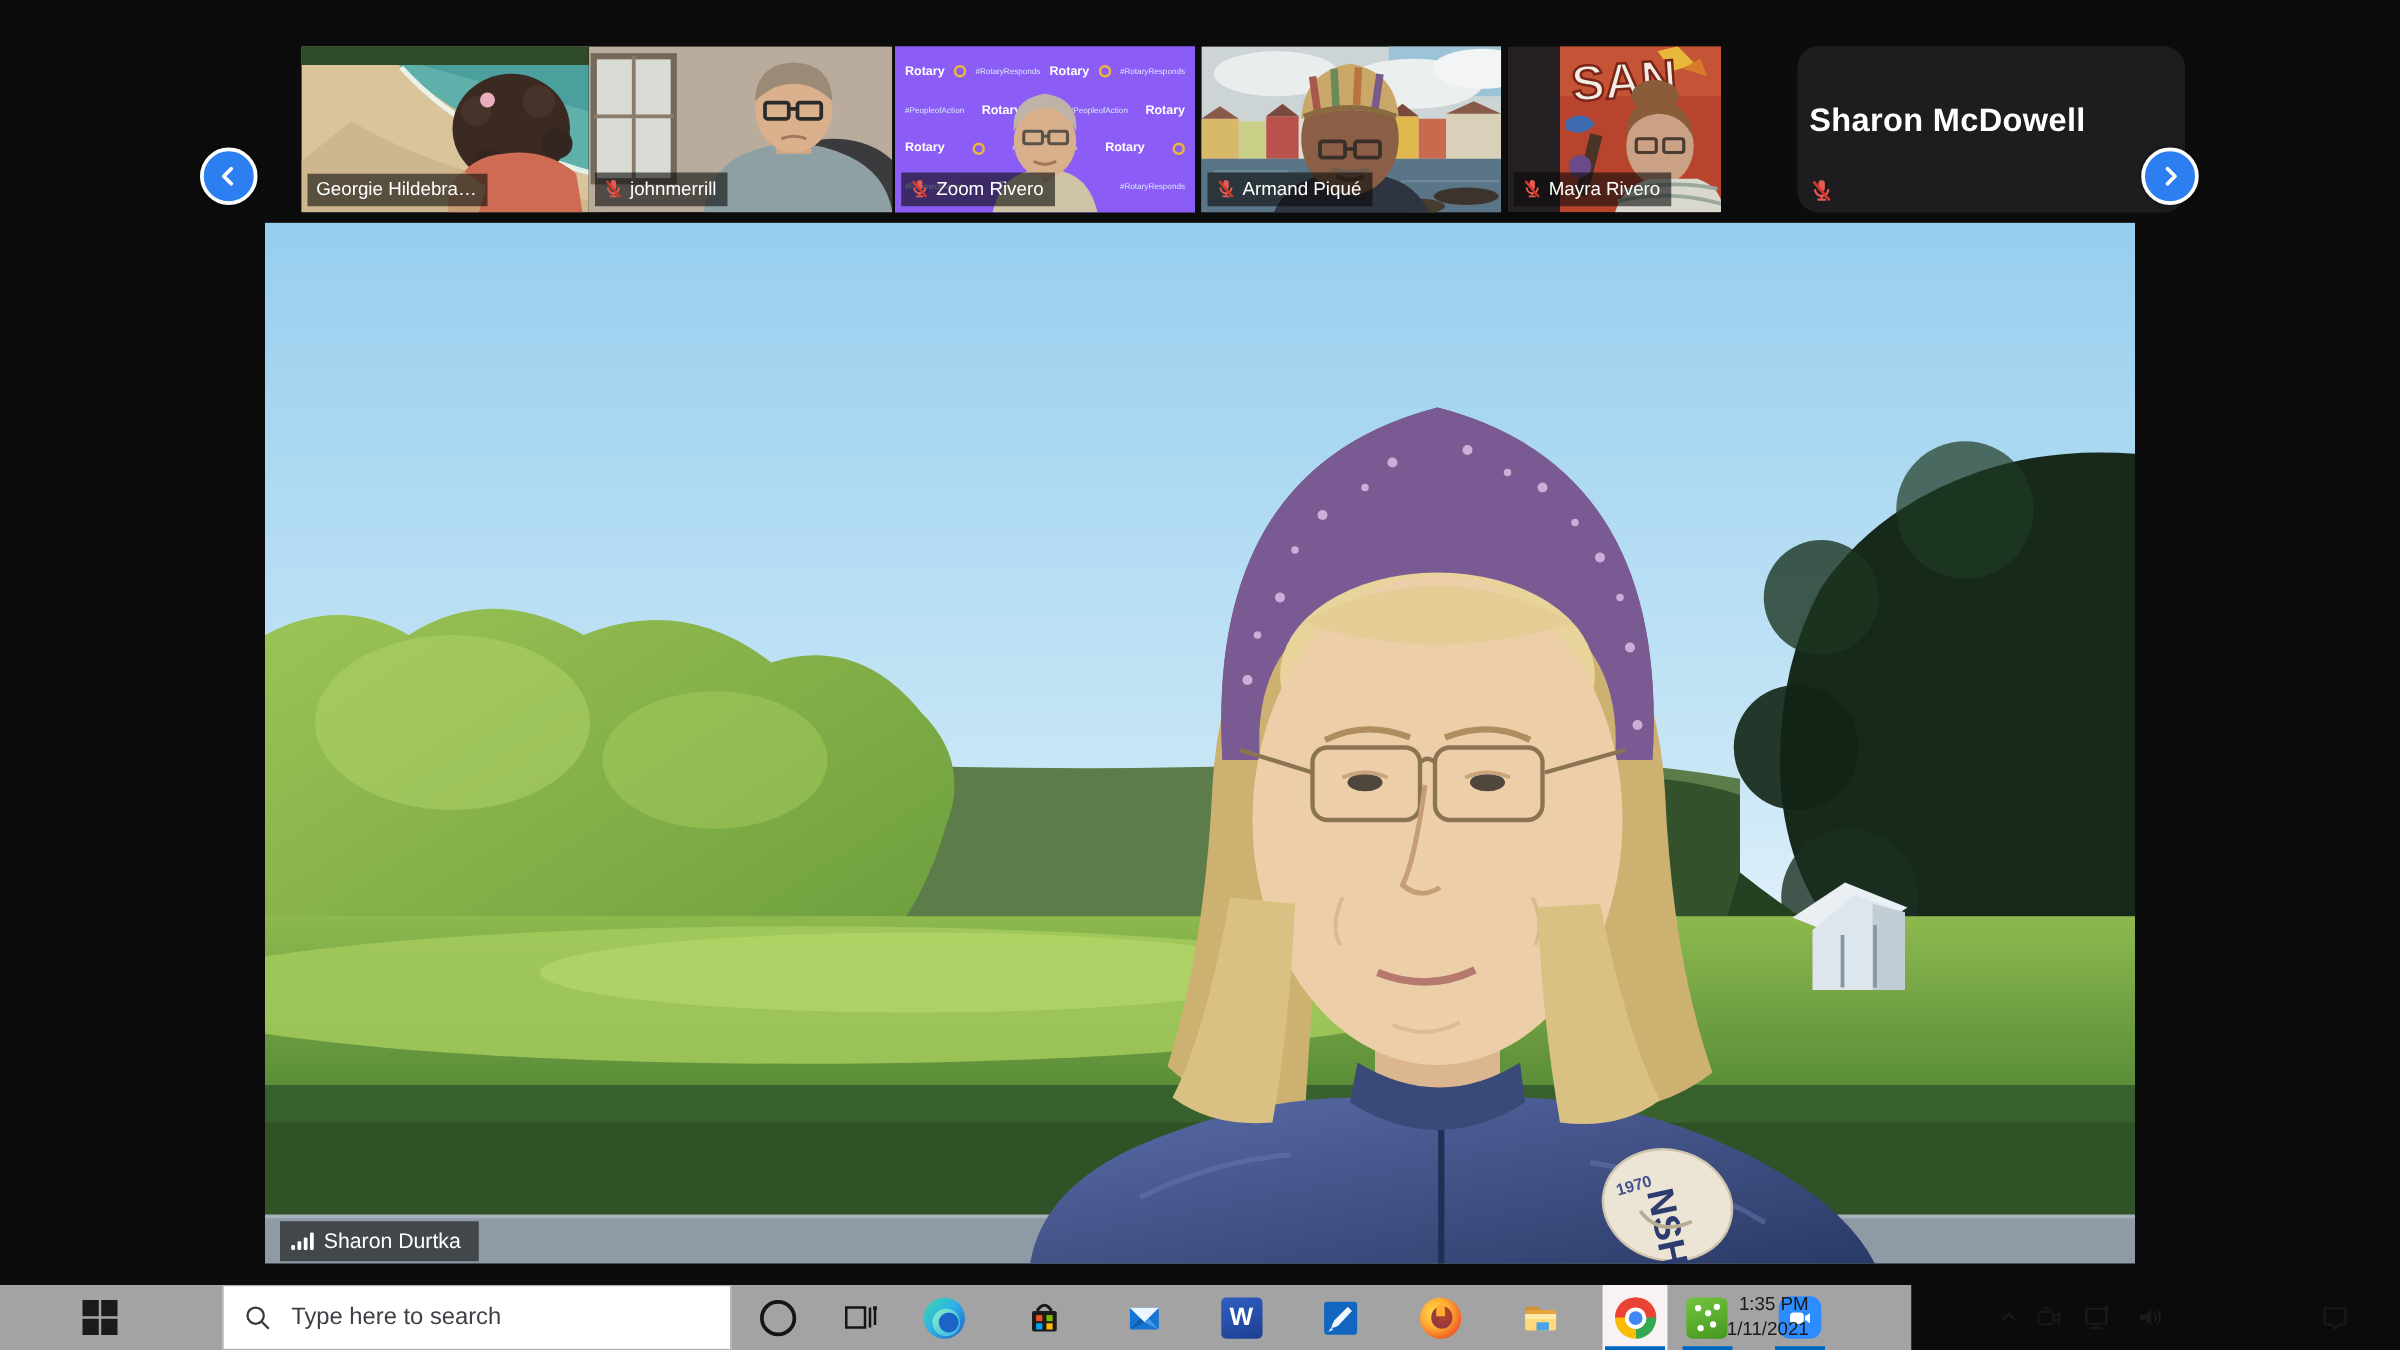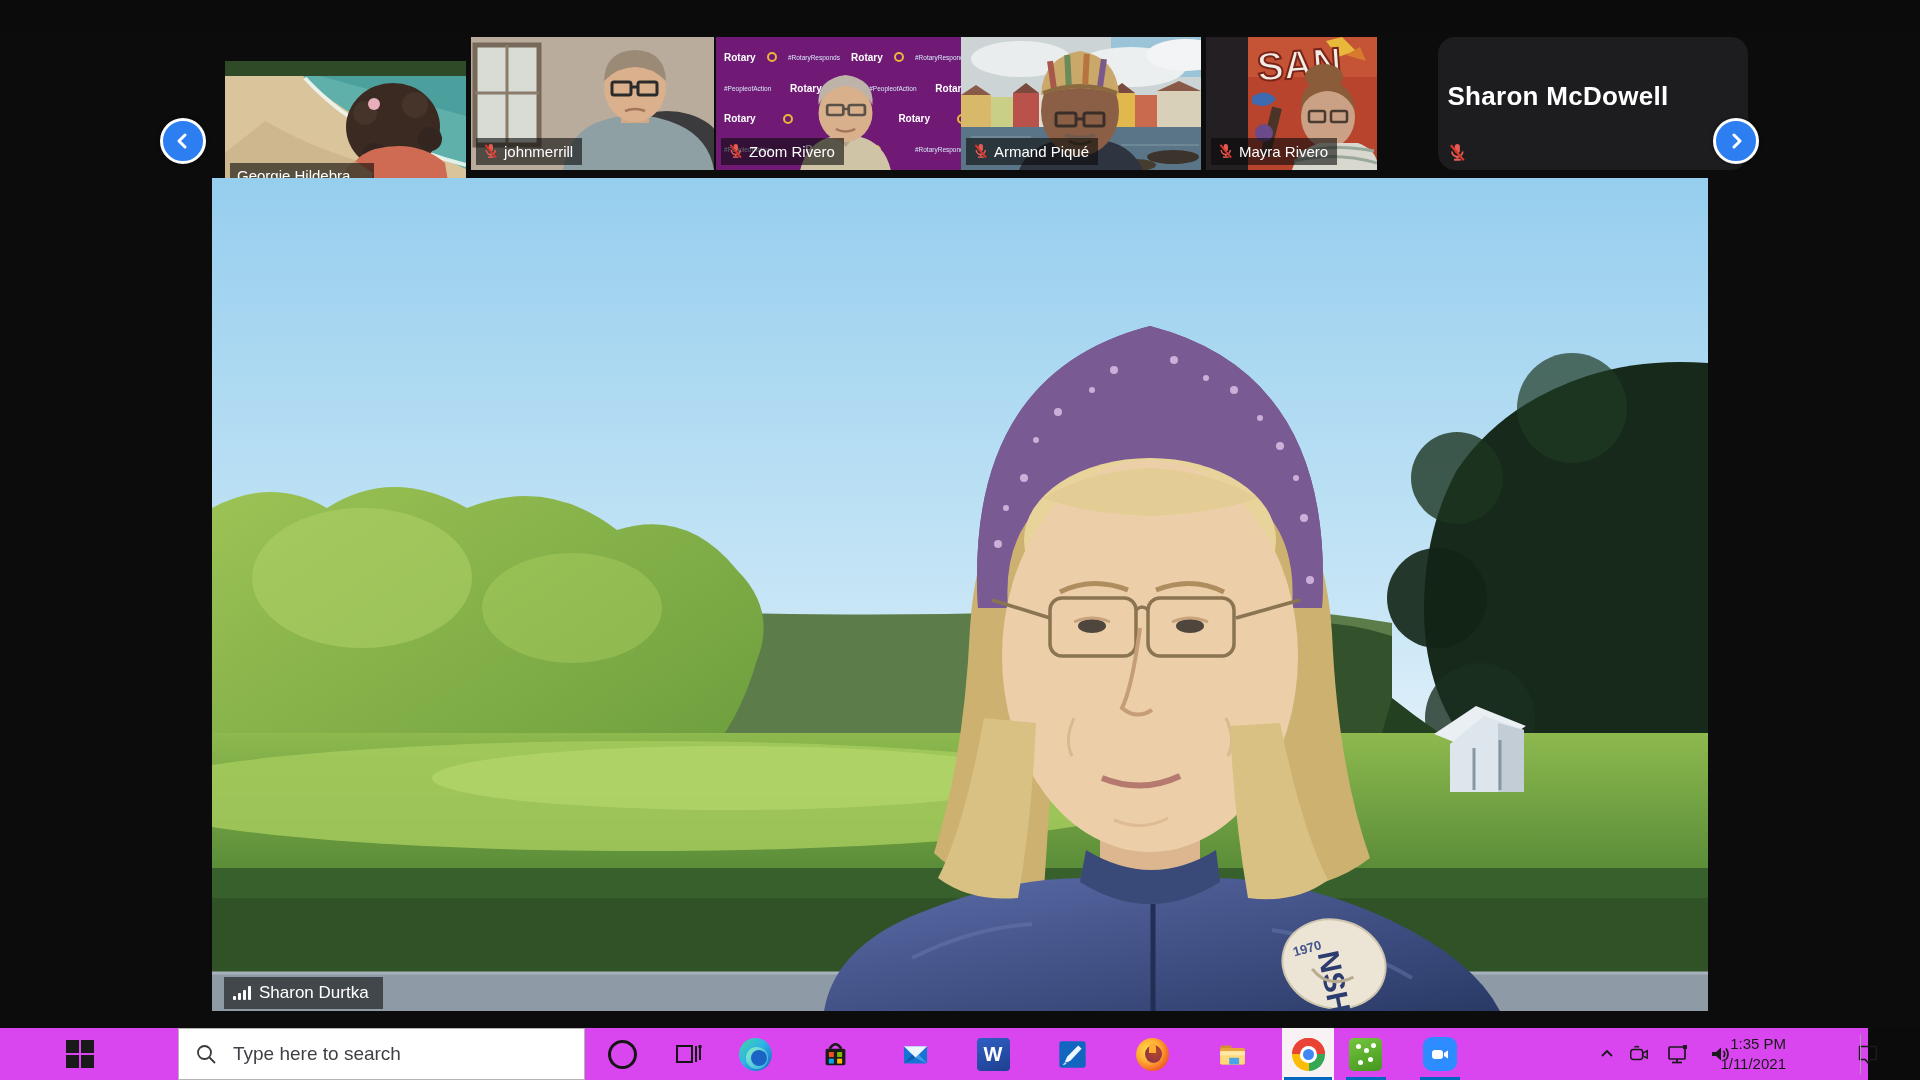--- a/index.html
+++ b/index.html
@@ -37,21 +37,21 @@
 
   
   .main-video{position:absolute;left:212px;top:144px;width:1496px;height:833px;background:#222;overflow:hidden;}
   .main-video svg{display:block;width:100%;height:100%;}
   .speaker-tag{position:absolute;left:12px;bottom:2px;display:flex;align-items:center;gap:8px;
     background:rgba(20,20,20,.62);color:#fff;font-size:17px;padding:7px 14px 8px 9px;line-height:1;}
   .sig-ico{display:flex;align-items:flex-end;gap:2px;height:14px;}
   .sig-ico i{display:block;width:3px;background:#fff;border-radius:1px;}
 
   
-  .taskbar{position:absolute;left:0;top:1028px;width:1868px;height:52px;background:#d946ef;}
+  .taskbar{position:absolute;left:0;top:1028px;width:1529px;height:52px;background:#a3a3a3;}
   .tb-btn{position:absolute;top:0;width:52px;height:52px;display:flex;align-items:center;justify-content:center;}
   .tb-underline{position:absolute;bottom:0;height:3px;background:#0067c0;}
   .tb-active-bg{position:absolute;top:0;width:52px;height:52px;background:#f8f2f4;}
   .search-box{position:absolute;left:178px;top:0;width:407px;height:52px;background:#fff;
     border:1px solid #b9b2b4;box-sizing:border-box;display:flex;align-items:center;}
   .search-box input{border:none;outline:none;font-family:"Liberation Sans",sans-serif;
     font-size:19px;color:#333;width:330px;background:transparent;}
   .search-box input::placeholder{color:#3f3f46;opacity:1;}
   .clock{position:absolute;right:82px;top:0;height:52px;display:flex;flex-direction:column;
     justify-content:center;align-items:flex-end;font-size:15px;color:#1a1a1a;line-height:1.35;}
@@ -72,21 +72,21 @@
   .zoom-ico{width:34px;height:34px;border-radius:9px;background:#2d8cff;display:flex;align-items:center;justify-content:center;}
 </style>
 </head>
 <body>
 
 <div id="screen">
 
 
   <div class="content">
 
-    <div class="tile" style="left:225px;width:241px;margin-top:24px;">
+    <div class="tile" style="left:241px;width:241px;">
       <svg viewBox="0 0 241 133" preserveAspectRatio="none">
         <rect width="241" height="133" fill="#d9c49c"></rect>
         <rect width="241" height="15" fill="#2e4a26"></rect>
         <path d="M78 15 L241 15 L241 108 L150 66 Q105 42 78 15 Z" fill="#5fb0aa"></path>
         <path d="M95 15 L241 15 L241 55 Z" fill="#4ba09d"></path>
         <path d="M80 17 Q112 52 152 72 Q195 92 241 104" stroke="#eef7f2" stroke-width="4" fill="none" opacity=".9"></path>
         <path d="M40 60 Q100 95 180 112 L241 126 L241 133 L0 133 L0 92 Z" fill="#cbb38b" opacity=".8"></path>
         <ellipse cx="168" cy="66" rx="47" ry="44" fill="#3a2a22"></ellipse>
         <circle cx="140" cy="52" r="12" fill="#46332a"></circle>
           <circle cx="190" cy="44" r="13" fill="#46332a"></circle>
@@ -124,21 +124,21 @@
               <path d="M3.5 7.5a4.8 4.8 0 0 0 9.6 0" stroke="#e85b52" stroke-width="1.6" fill="none"></path>
               <line x1="8.3" y1="12.3" x2="8.3" y2="14.2" stroke="#e85b52" stroke-width="1.6"></line>
               <line x1="5.3" y1="15" x2="11.3" y2="15" stroke="#e85b52" stroke-width="1.6"></line>
               <line x1="2.5" y1="2" x2="14" y2="15.5" stroke="#d8372c" stroke-width="2"></line>
             </svg>
         </span>
         <span>johnmerrill</span>
       </div>
     </div>
 
-    <div class="tile" style="left:716px;width:240px;background:#701a75;padding-left:19px;">
+    <div class="tile" style="left:716px;width:240px;background:#8b5cf6;">
       <div style="position:absolute;inset:0;display:flex;flex-direction:column;justify-content:space-around;padding:5px 8px;">
         <div style="display:flex;justify-content:space-between;align-items:center;">
           <span style="color:#fff;font-weight:bold;font-size:10px;">Rotary</span>
           <span style="width:10px;height:10px;border:2.5px solid #e8b83a;border-radius:50%;box-sizing:border-box;"></span>
           <span style="color:#d8e8f8;font-size:6.5px;">#RotaryResponds</span>
           <span style="color:#fff;font-weight:bold;font-size:10px;">Rotary</span>
           <span style="width:10px;height:10px;border:2.5px solid #e8b83a;border-radius:50%;box-sizing:border-box;"></span>
           <span style="color:#d8e8f8;font-size:6.5px;">#RotaryResponds</span>
         </div>
         <div style="display:flex;justify-content:space-between;align-items:center;">

